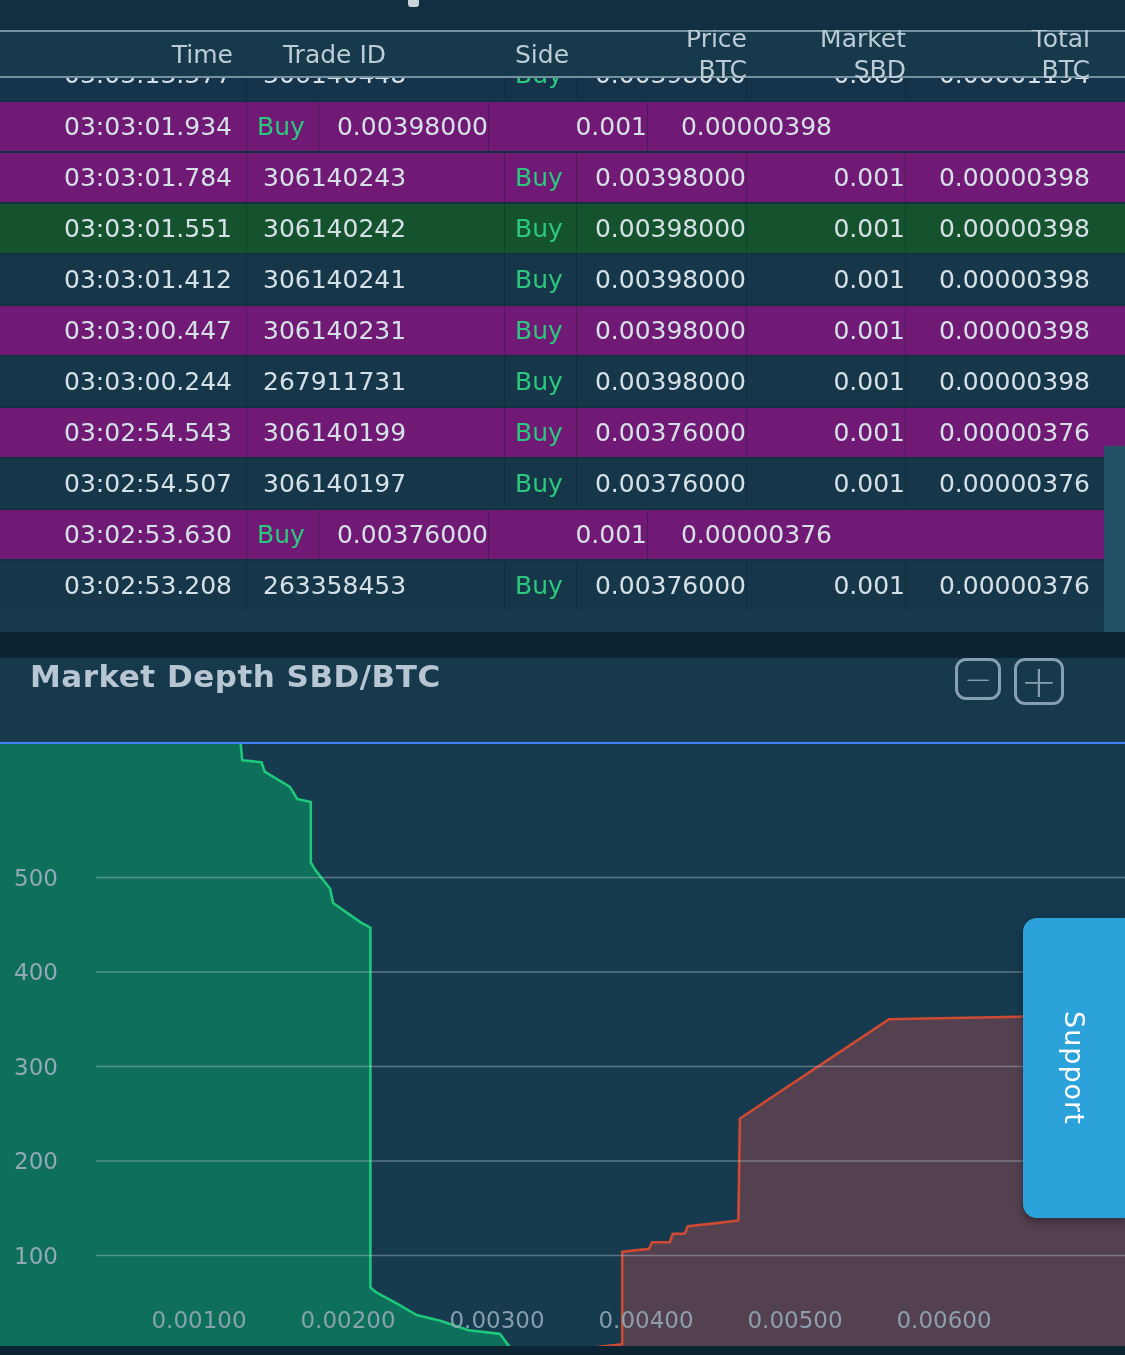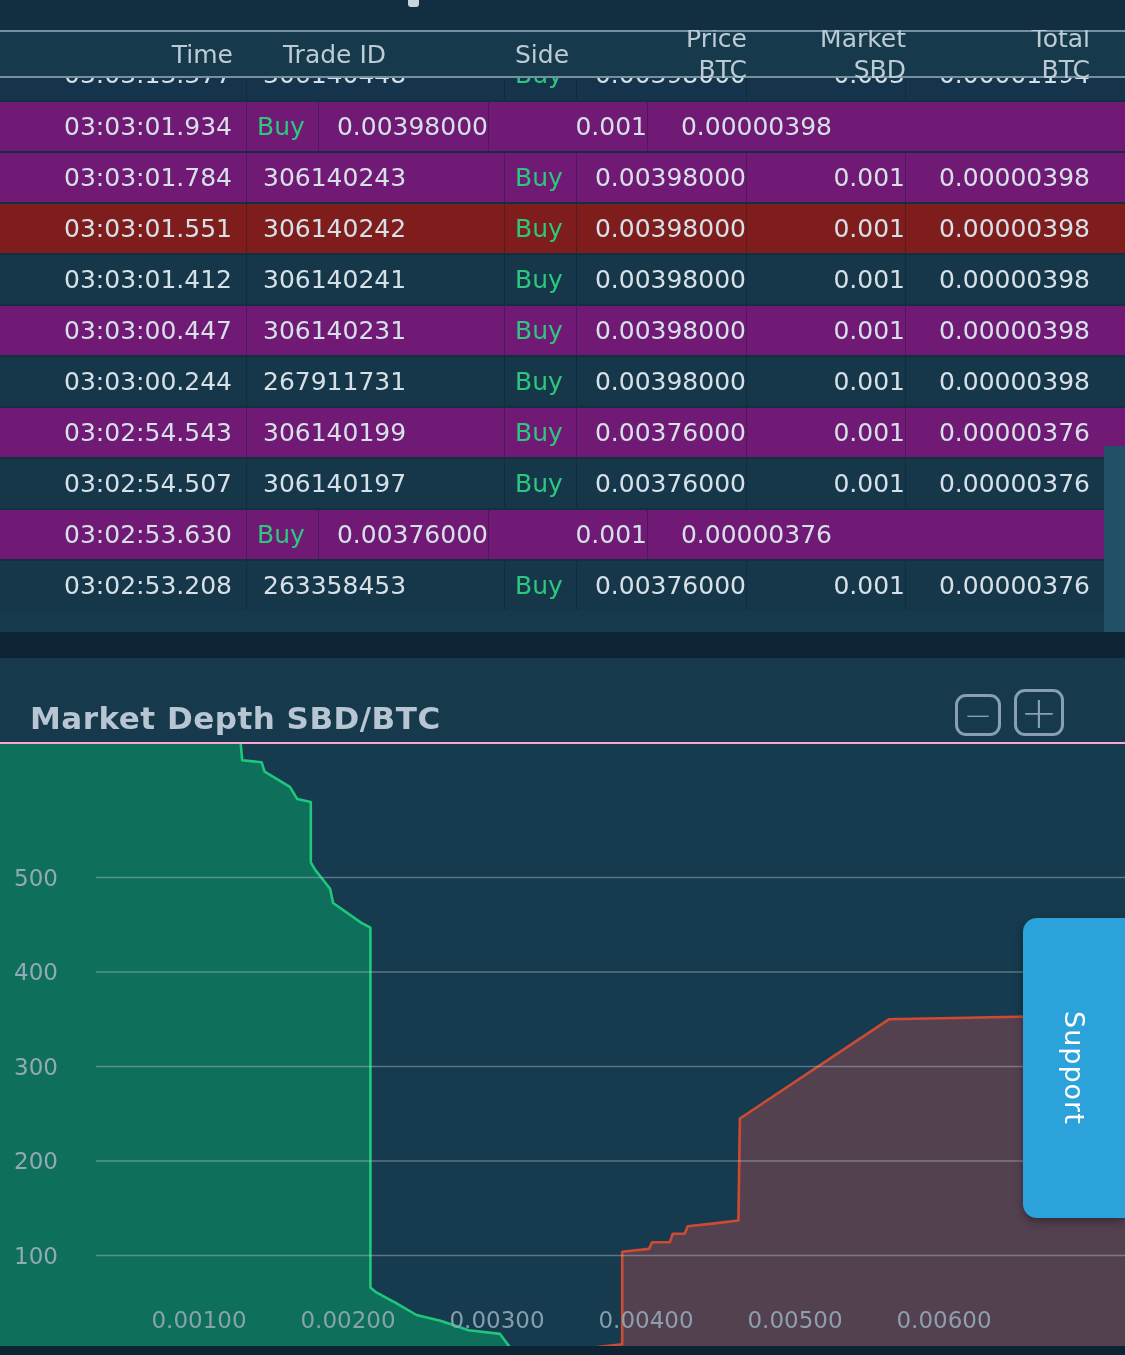--- a/index.html
+++ b/index.html
@@ -25,32 +25,32 @@
   .two-line { display:flex; flex-direction:column; line-height:1.25; justify-content:center; }
 
   .tbody { position:relative; }
   .t-row { display:flex; align-items:center; height:51px; border-top:2px solid #12303f;
            font-size:25px; color:#d6e0e7; }
   .t-row .cell { border-right:1px solid rgba(9,27,40,0.35); height:100%; display:flex; align-items:center; }
   .t-row .c-time,.t-row .c-price,.t-row .c-amount,.t-row .c-total { justify-content:flex-end; }
   .t-row .c-total { border-right:none; }
   .shade-medium    { background:#701a75; }
   .shade-dark      { background:#16374a; }
-  .shade-highlight { background:#7f1d1d; }
+  .shade-highlight { background:#14532d; }
   .buy { color:#2cc87e; }
   .partial-clip { height:22px; overflow:hidden; }
   .partial-clip .t-row { border-top:none; margin-top:-29px; background:#15334a; }
 
   .scroll-thumb { position:absolute; right:0; top:446px; width:21px; height:186px; background:#215067; }
 
   
   .gap { height:26px; background:#0c2433; }
   .depth-panel { width:1125px; }
-  .depth-header { display:flex; align-items:flex-end; height:86px; background:#17394c;
-                  border-bottom:2px solid #f9a8d4; padding:0 61px 6px 30px; }
+  .depth-header { display:flex; align-items:flex-start; height:86px; background:#17394c;
+                  border-bottom:2px solid #3b82f6; padding:0 61px 6px 30px; }
   .depth-title { flex:1; font-size:31px; font-weight:bold; color:#b7c6d2; letter-spacing:0.5px; }
   .zbtn { display:flex; align-items:center; justify-content:center; background:transparent;
           border:3px solid #87a0b1; border-radius:11px; color:#87a0b1; cursor:pointer;
           font-family:"DejaVu Sans",sans-serif; font-weight:200; line-height:1; }
   .zbtn-minus { width:46px; height:42px; font-size:34px; }
   .zbtn-plus  { width:50px; height:47px; font-size:44px; margin-left:13px; }
 
   .chart-wrap { position:relative; width:1125px; height:602px; background:#163a4e; overflow:hidden; }
   .chart-wrap svg { position:absolute; left:0; top:0; }
 

